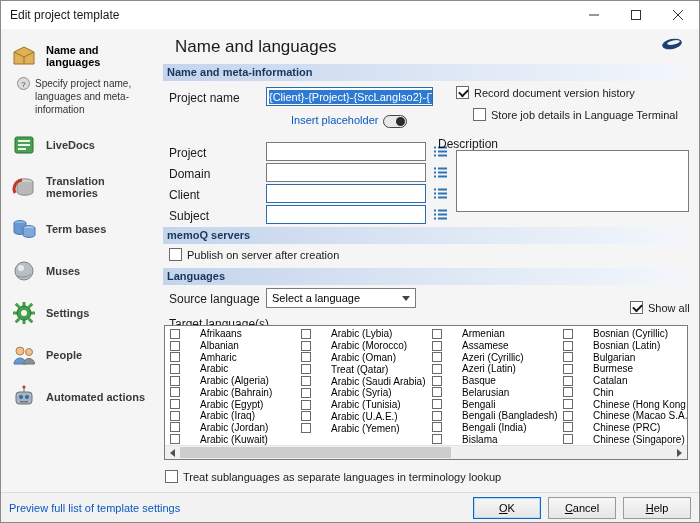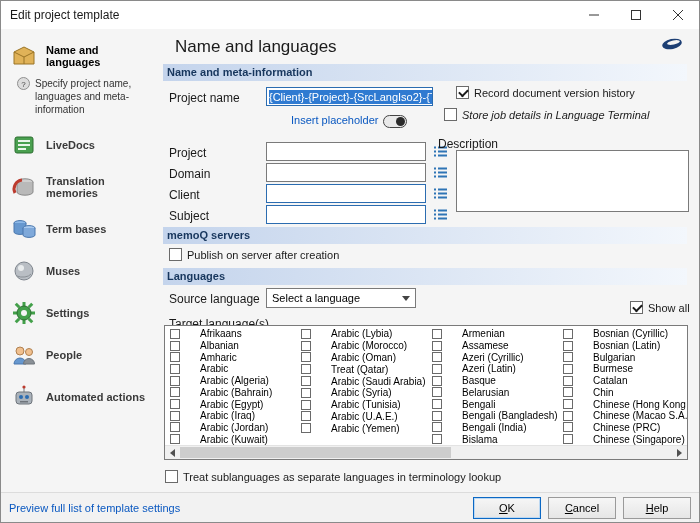--- a/index.html
+++ b/index.html
@@ -251,21 +251,21 @@
 
       <div class="lbl" style="left:16px; top:62px;">Project name</div>
       <div class="tb focus" style="left:113px; top:58px; width:167px;">
         <span class="sel">{Client}-{Project}-{SrcLangIso2}-{TrgL</span>
       </div>
 
       <div class="chk" style="left:303px; top:57px;">
         <span class="cb checked"></span>
         <span>Record document version history</span>
       </div>
-      <div class="chk" style="left:291px; top:79px;font-style:italic;">
+      <div class="chk" style="left:320px; top:79px;">
         <span class="cb"></span>
         <span>Store job details in Language Terminal</span>
       </div>
 
       <span class="link pos" style="left:138px; top:85px;">Insert placeholder</span>
       <span class="toggle" style="left:230px; top:86px;"></span>
 
       <div class="lbl" style="left:16px; top:117px;">Project</div>
       <div class="tb" style="left:113px; top:113px; width:160px;"></div>
       <div class="list-btn" style="left:278px; top:113px;">

